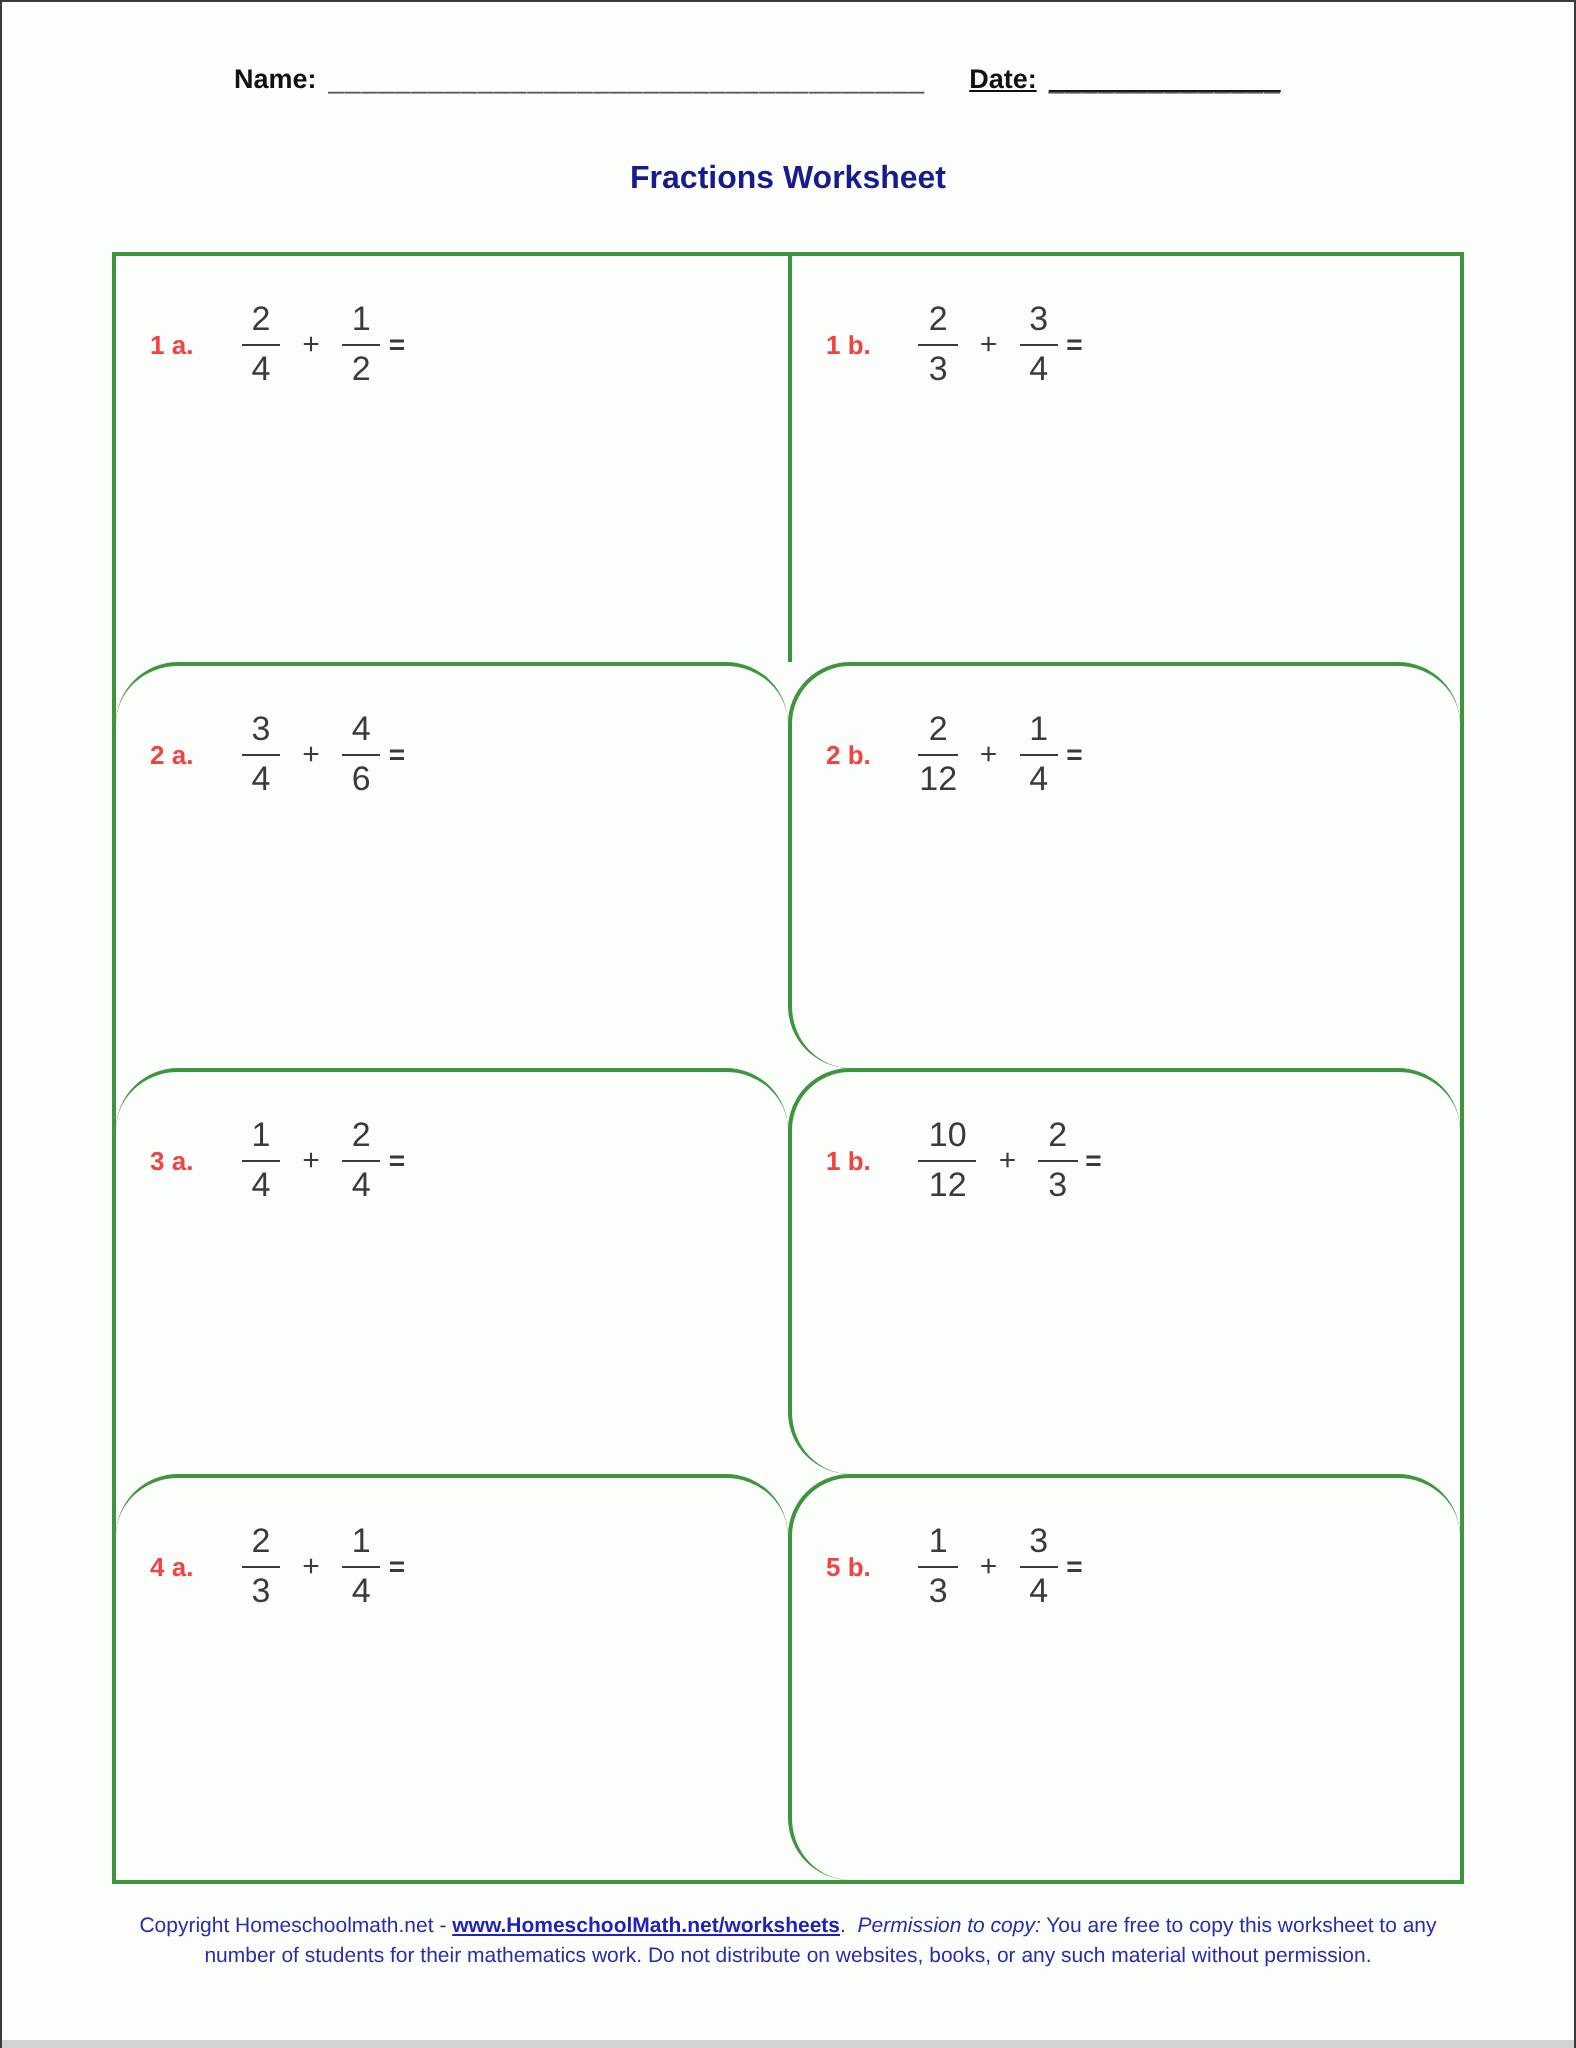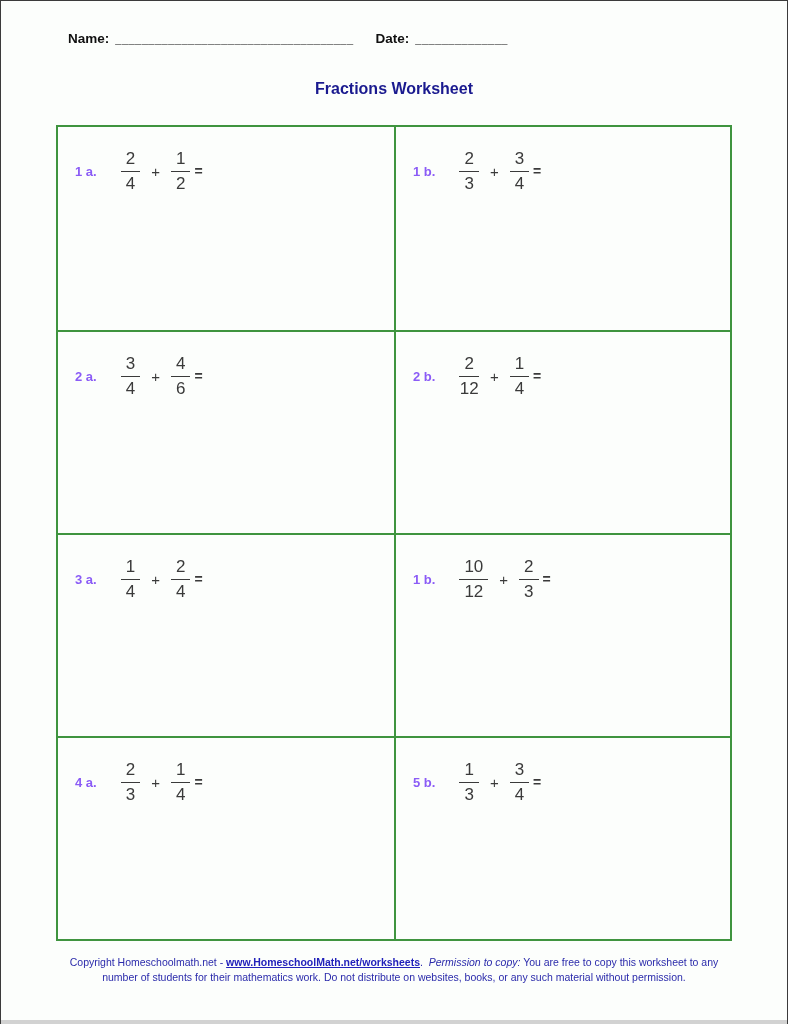--- a/index.html
+++ b/index.html
@@ -14,34 +14,34 @@
     border-top: 1px solid #3b3b3b;
     border-left: 1px solid #3b3b3b;
     border-right: 1px solid #3b3b3b;
     overflow: hidden;
   }
 
   
   .header-line {
     display: flex;
     align-items: baseline;
-    padding-left: 67px;
+    padding-left: 116px;
     padding-top: 30px;
     font-size: 13.5px;
     color: #111;
   }
   .field-label { font-weight: bold; color: #111; }
   .fill-line {
     color: #555;
-    font-size: 11px;
+    font-size: 14px;
     letter-spacing: 0.5px;
     margin-left: 6px;
     white-space: nowrap;
   }
-  .date-group { margin-left: 22px; display: inline-flex; align-items: baseline; }
+  .date-group { margin-left: 22px; display: inline-flex; align-items: baseline; text-decoration: underline; }
 
   
   .title {
     margin-top: 34px;
     text-align: center;
     font-size: 16px;
     font-weight: bold;
     color: #1a1a8f;
   }
 
@@ -50,31 +50,31 @@
     width: 676px;
     margin: 27px auto 0 auto;
     display: grid;
     grid-template-columns: 1fr 1fr;
     grid-auto-rows: 203px;
     border: 2px solid #3f943f;
     background: #fcfefc;
   }
   .cell { position: relative; }
   .cell:nth-child(even) { border-left: 2px solid #3f943f; }
-  .cell:nth-child(n+3) { border-top: 2px solid #3f943f; }
+  .cell:nth-child(n+3) { border-top: 2px solid #3f943f; border-radius: 31px; }
 
   .problem {
     display: flex;
     align-items: center;
     padding: 22px 0 0 17px;
   }
   .plabel {
     font-weight: bold;
     font-size: 13px;
-    color: #8b5cf6;
+    color: #ef4444;
     margin-right: 24px;
     white-space: nowrap;
   }
   .frac {
     display: inline-flex;
     flex-direction: column;
     align-items: center;
     font-size: 17px;
     color: #3a3a3a;
     line-height: 1.15;

